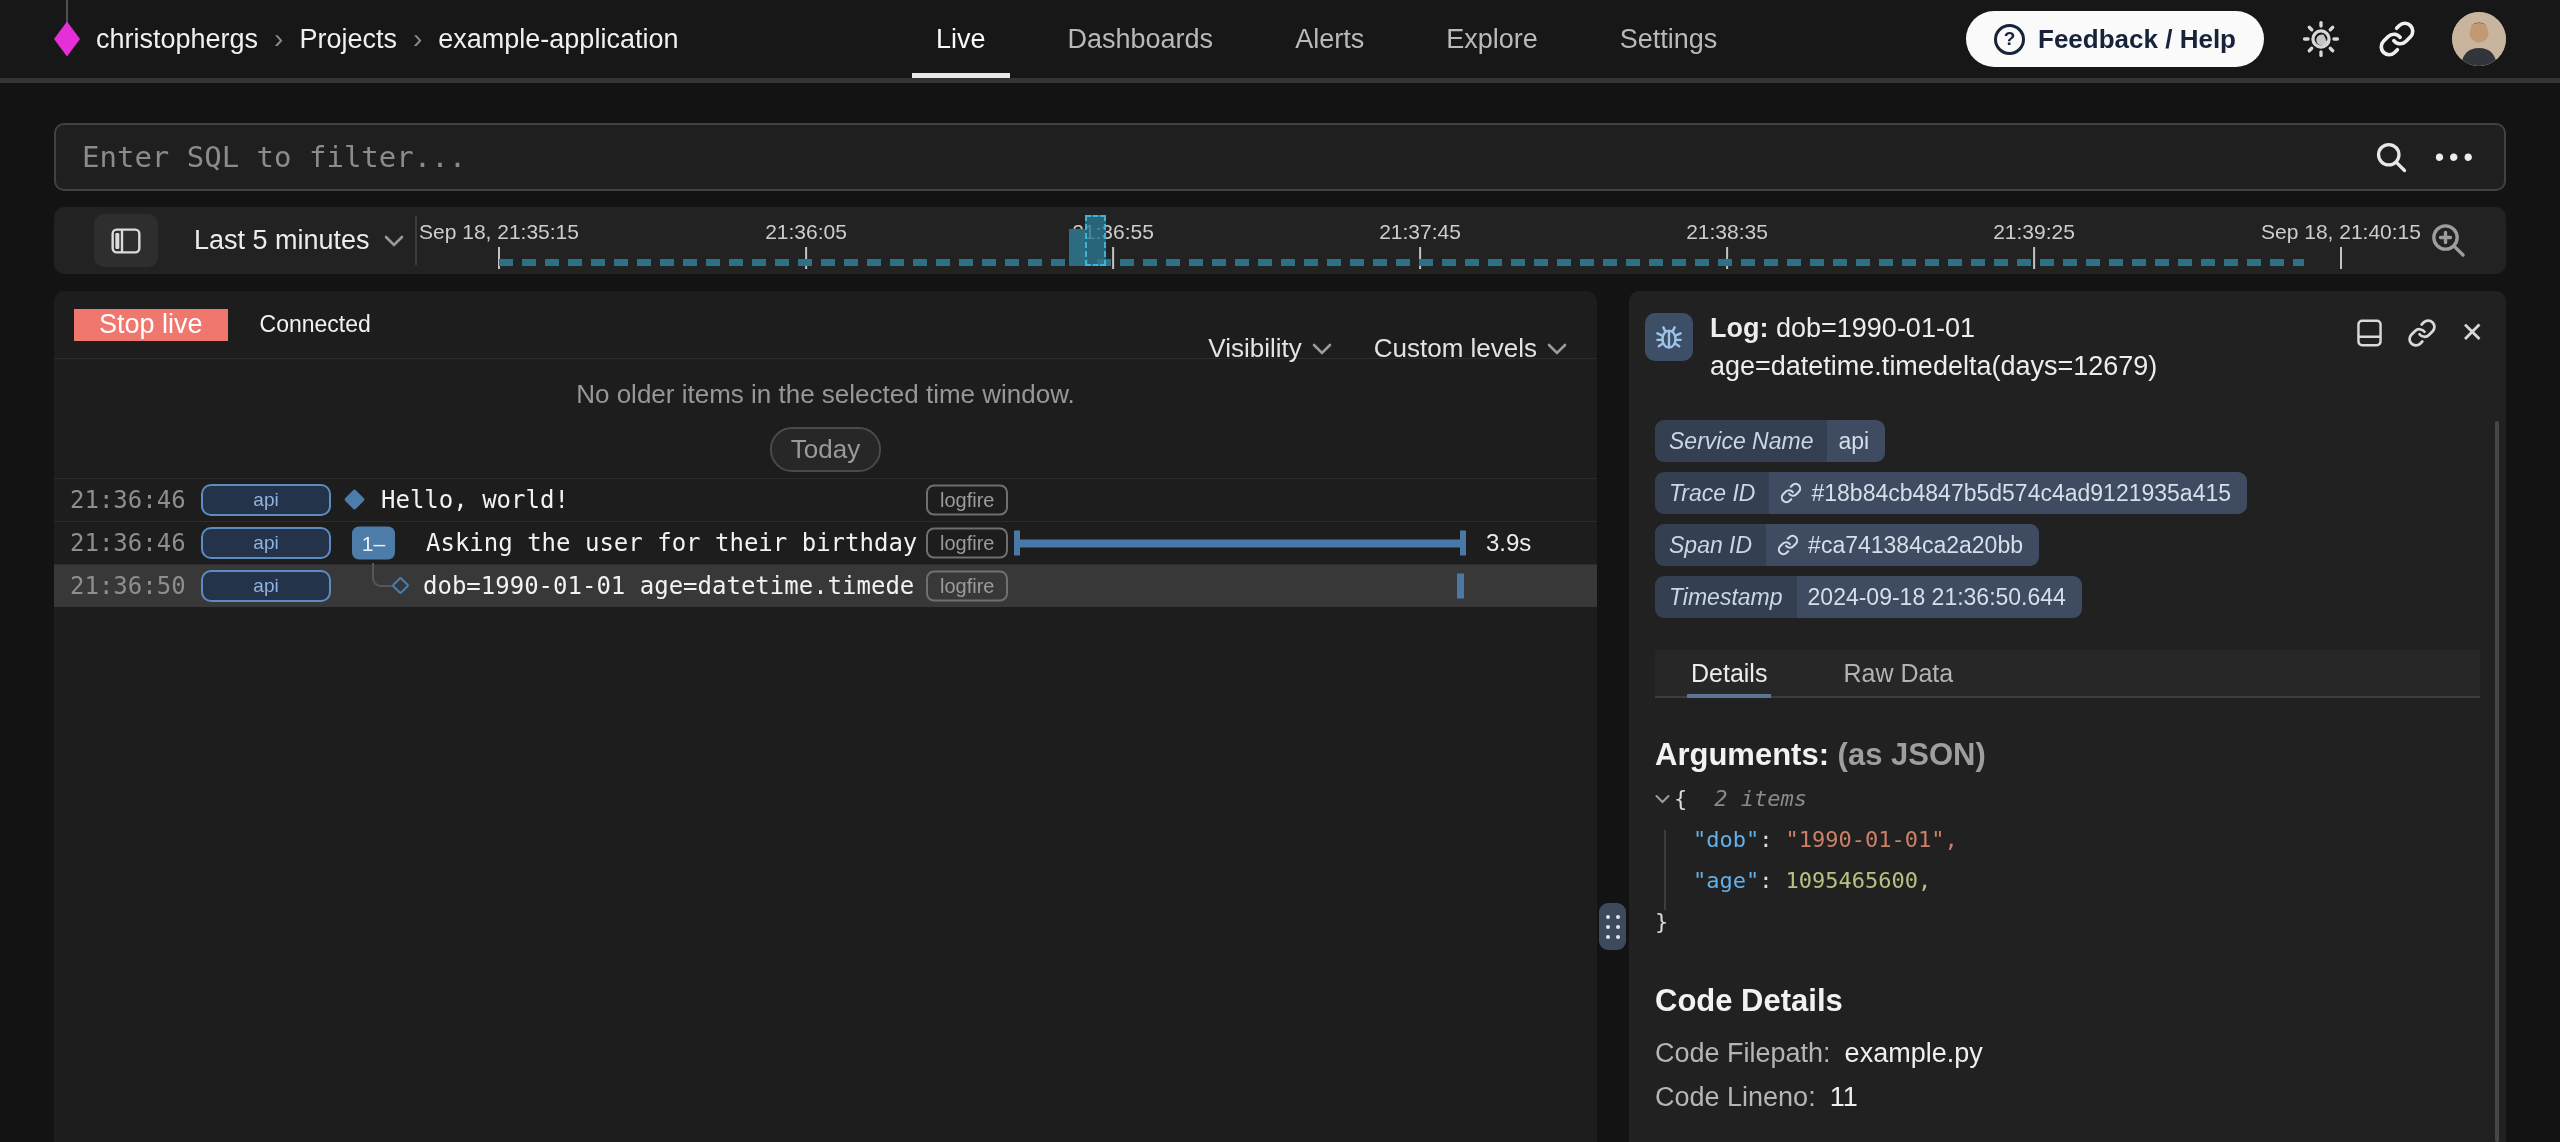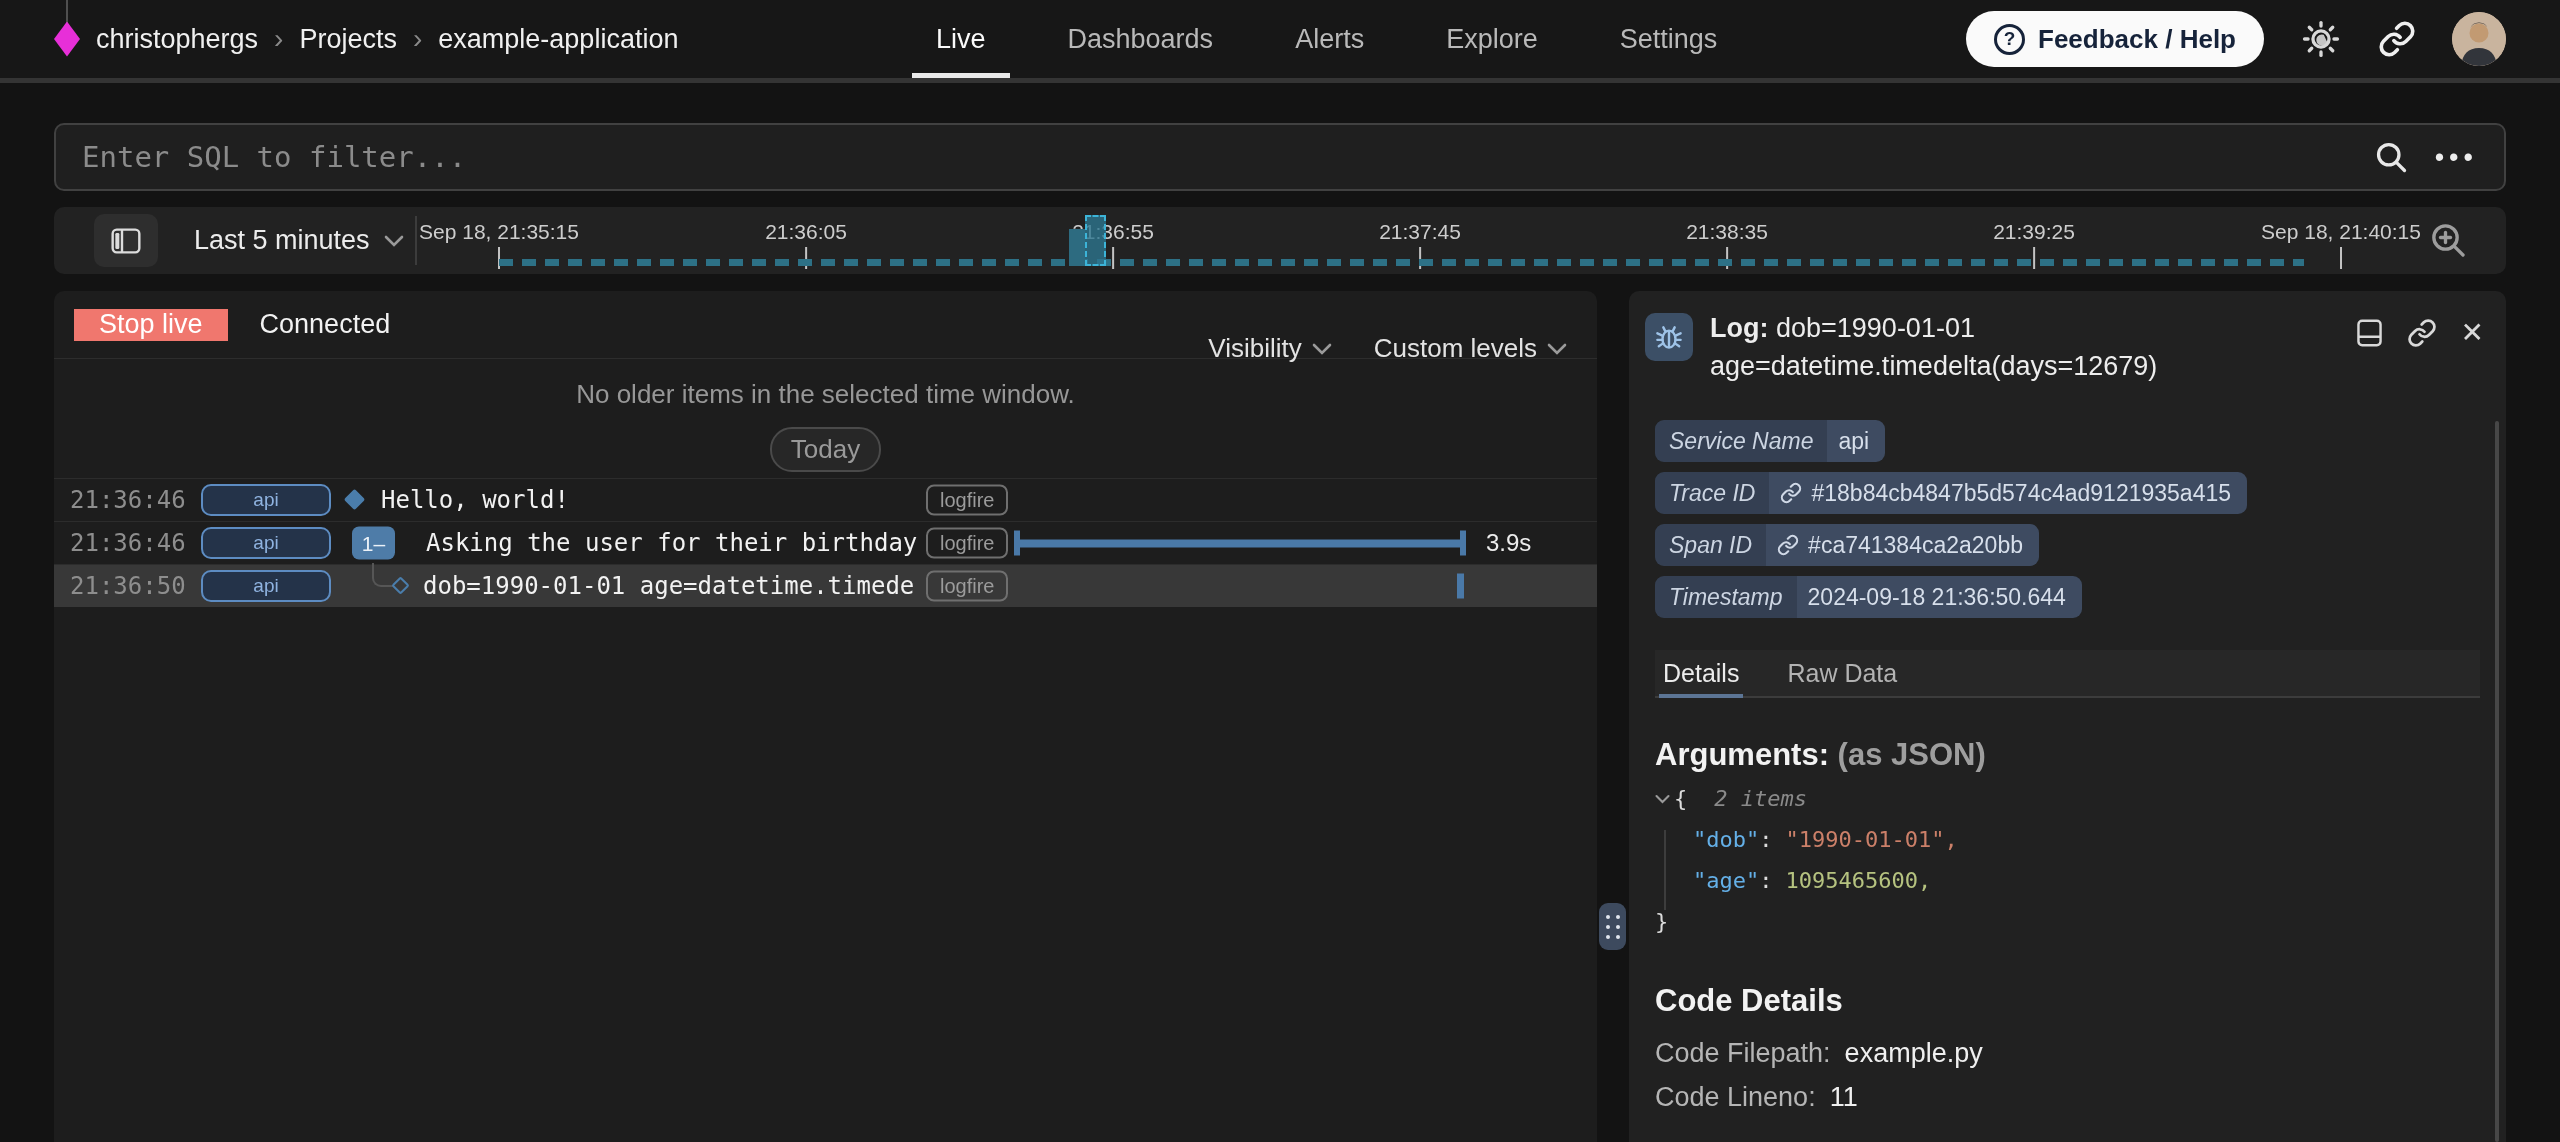--- a/index.html
+++ b/index.html
@@ -54,21 +54,21 @@
             background:rgba(45,118,142,.8); border:2px dashed #3cb4d8; }
   .tl-zoom { position:absolute; right:38px; top:13px; }
 
   
   .live-panel { position:absolute; left:54px; top:291px; width:1543px; bottom:0;
                 background:#1d1d1d; border-radius:10px 10px 0 0; overflow:hidden; }
   .lp-header { height:68px; border-bottom:1px solid #2d2d2d; display:flex; align-items:center;
                padding:0 20px; gap:32px; }
   .stop-live { background:#f0776e; color:#fff; font-size:27px; height:30px; padding:16px 25px;
                border-radius:0; border:none; display:flex; align-items:center; font-family:inherit; }
-  .connected { font-size:27px; color:#f2f2f2; }
+  .connected { font-size:23px; color:#f2f2f2; }
   .lp-spacer { flex:1; }
   .lp-dd { display:flex; align-items:center; gap:10px; font-size:26px; color:#e3e3e3; margin-right:10px;margin-top:48px; }
   .lp-empty { display:flex; flex-direction:column; align-items:center; padding-top:20px; gap:17px; height:119px; }
   .empty-msg { font-size:26px; color:#979797; }
   .today-btn { font-size:26px; color:#9a9a9a; background:#272727; border:2px solid #4a4a4a;
                border-radius:22px; padding:5px 19px; font-family:inherit; }
   .lp-row { position:relative; height:43px; border-top:1px solid #2c2c2c;
             font-family:"DejaVu Sans Mono",monospace; }
   .lp-row.selected { background:#383838; }
   .row-time { position:absolute; left:16px; top:50%; transform:translateY(-50%); font-size:24px; color:#8e8e8e; }
@@ -109,21 +109,21 @@
   .dp-icons { position:absolute; right:22px; top:27px; display:flex; gap:24px; align-items:center; }
   .close-x { font-size:28px; color:#d9d9d9; line-height:1; font-family:"DejaVu Sans",sans-serif; }
   .dp-meta { position:absolute; left:26px; top:129px; display:flex; flex-direction:column; gap:10px; align-items:flex-start; }
   .pill { display:flex; align-items:center; height:42px; background:#3e4b61; border-radius:9px;
           font-size:23px; color:#d7dfeb; overflow:hidden; }
   .pill-label { font-style:italic; background:rgba(0,0,0,.15); padding:0 14px; height:100%;
                 display:flex; align-items:center; color:#ccd5e2; }
   .pill-value { padding:0 16px 0 11px; display:flex; align-items:center; gap:9px; }
   .dp-tabs { position:absolute; left:26px; right:26px; top:359px; height:48px; background:#272727;
              border-bottom:2px solid #3c3c3c; display:flex; gap:40px; padding:0 4px; }
-  .dp-tab { position:relative; display:flex; align-items:center; font-size:25px; color:#b3b3b3; padding:0 4px; }
+  .dp-tab { position:relative; display:flex; align-items:center; font-size:25px; color:#b3b3b3; padding:0 4px;margin-left:28px; }
   .dp-tab.active { color:#ececec; }
   .dp-tab.active::after { content:""; position:absolute; left:0; right:0; bottom:-2px; height:4px; background:#5c7595; }
   .dp-args-h { position:absolute; left:26px; top:446px; font-size:31px; font-weight:700; color:#f2f2f2; }
   .dp-args-h .dim { color:#9e9e9e; }
   .dp-json { position:absolute; left:26px; top:487px; font:22px/41px "DejaVu Sans Mono",monospace; color:#dcdcdc; }
   .json-guide { position:absolute; left:9px; top:52px; width:2px; height:80px; background:#3d3d3d; }
   .jrow { display:flex; align-items:center; }
   .jindent { padding-left:38px; }
   .jnote { font-style:italic; color:#8a8a8a; margin-left:14px; }
   .jkey { color:#64b0e8; }

